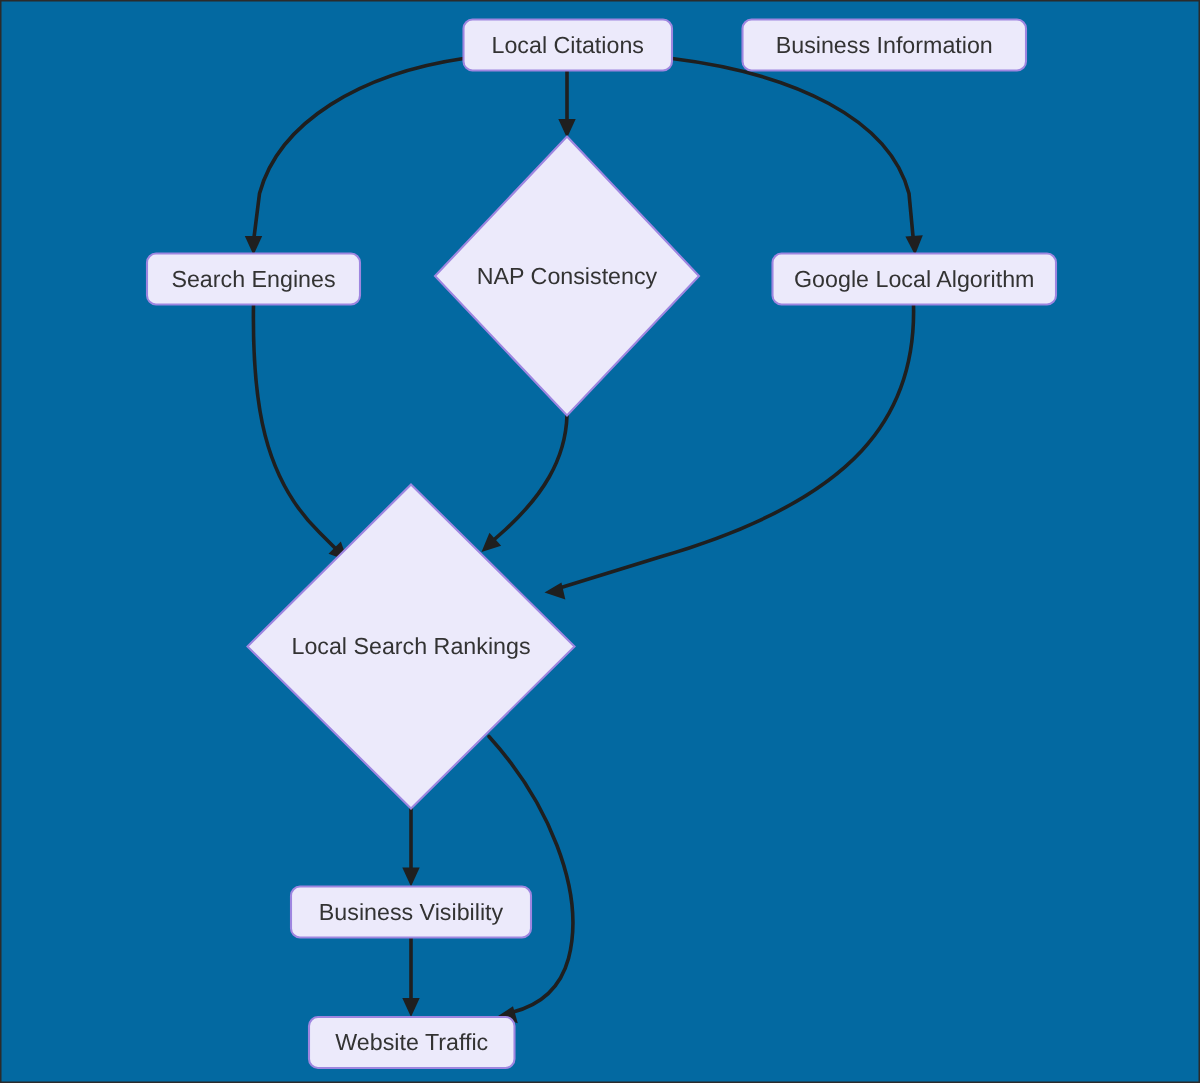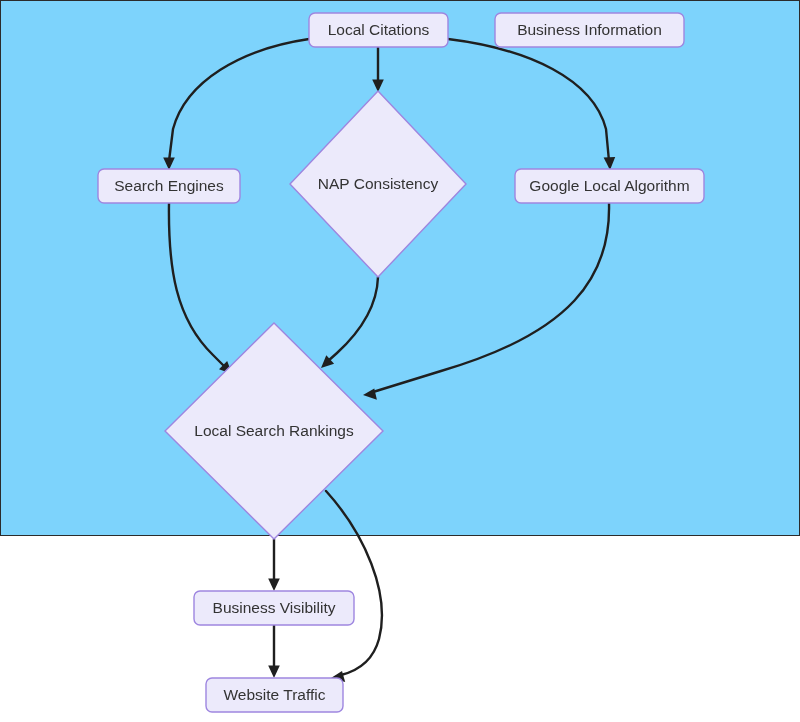--- a/index.html
+++ b/index.html
@@ -10,24 +10,24 @@
   }
   body {
     width: 800px;
     height: 722px;
     font-family: "Liberation Sans", sans-serif;
     overflow: hidden;
   }
   #canvas-frame {
     position: relative;
     width: 800px;
-    height: 536px;
+    height: 722px;
     box-sizing: border-box;
     border: 1px solid #2b2b2b;
-    background: #7dd3fc;
+    background: #0369a1;
   }
   #diagram-svg {
     position: absolute;
     left: 0;
     top: 0;
     width: 800px;
     height: 722px;
     display: block;
   }
   .node-rect {

